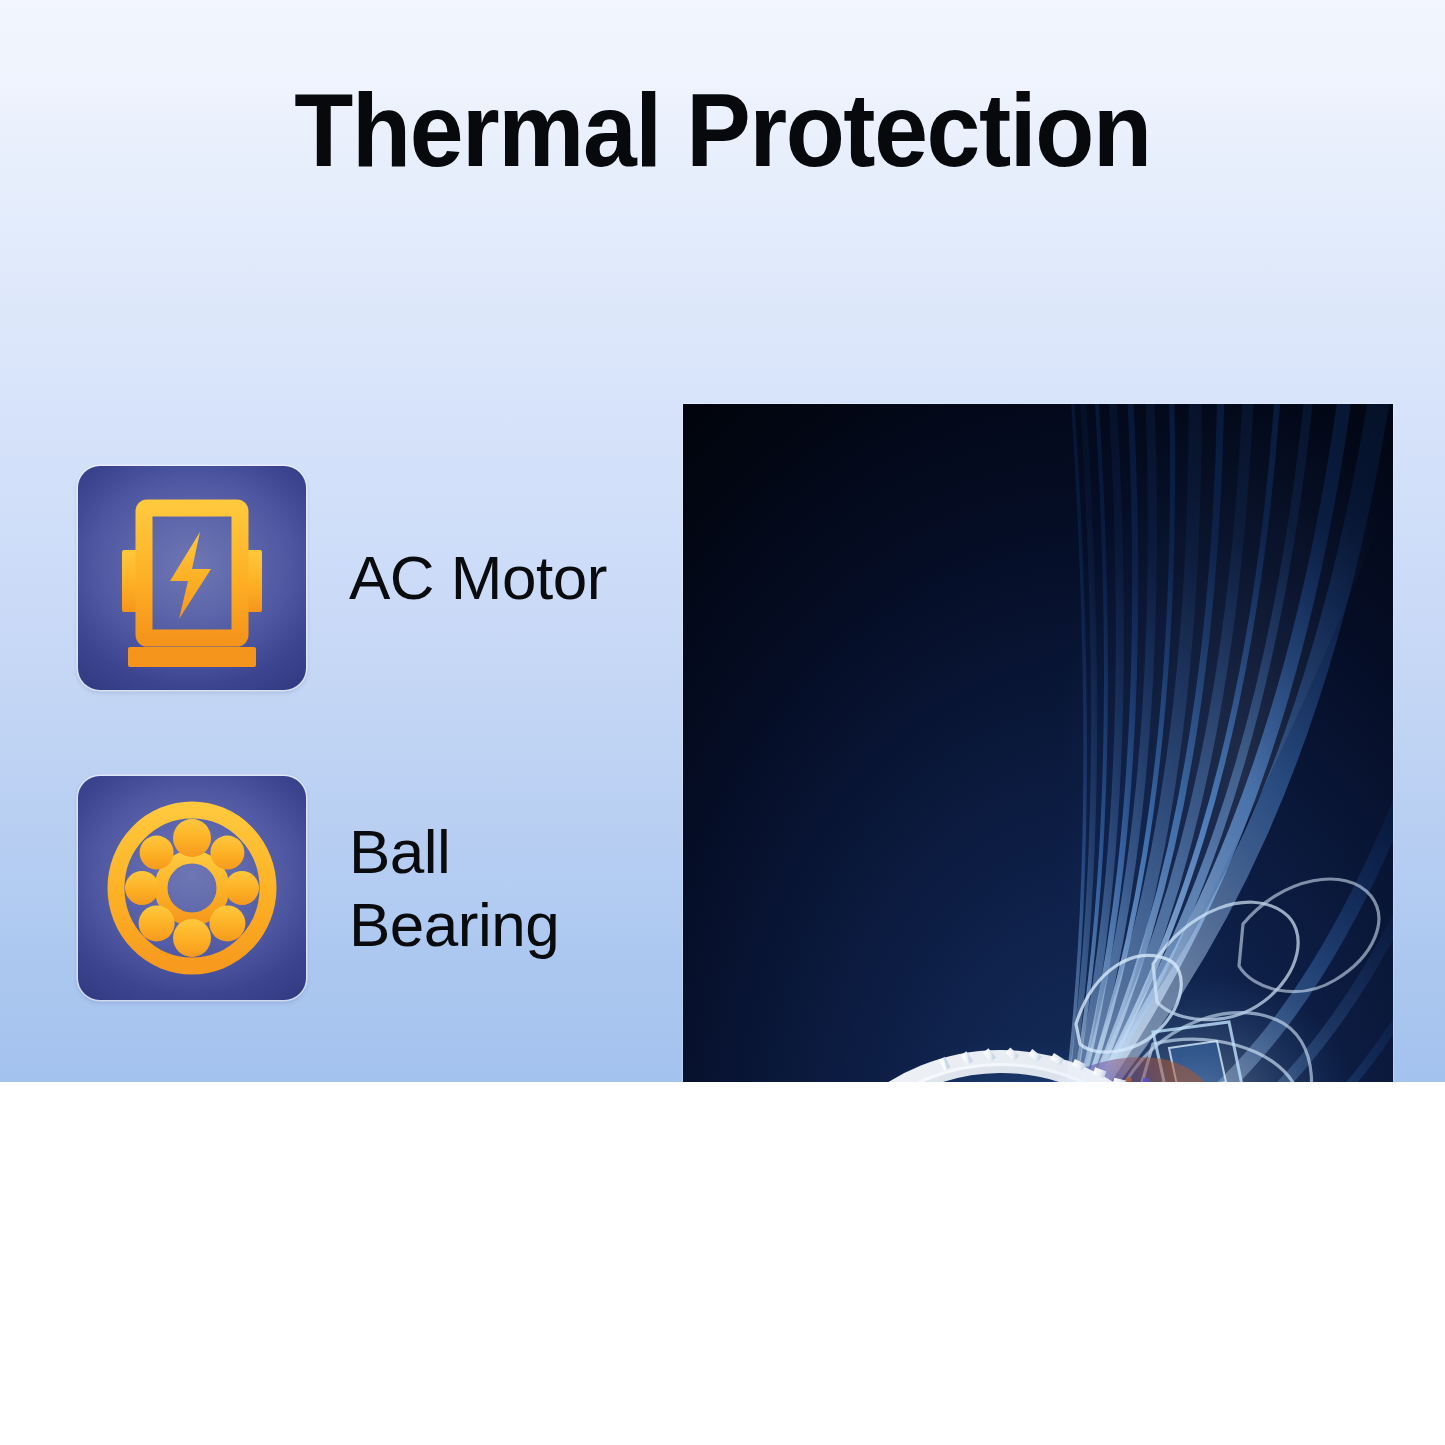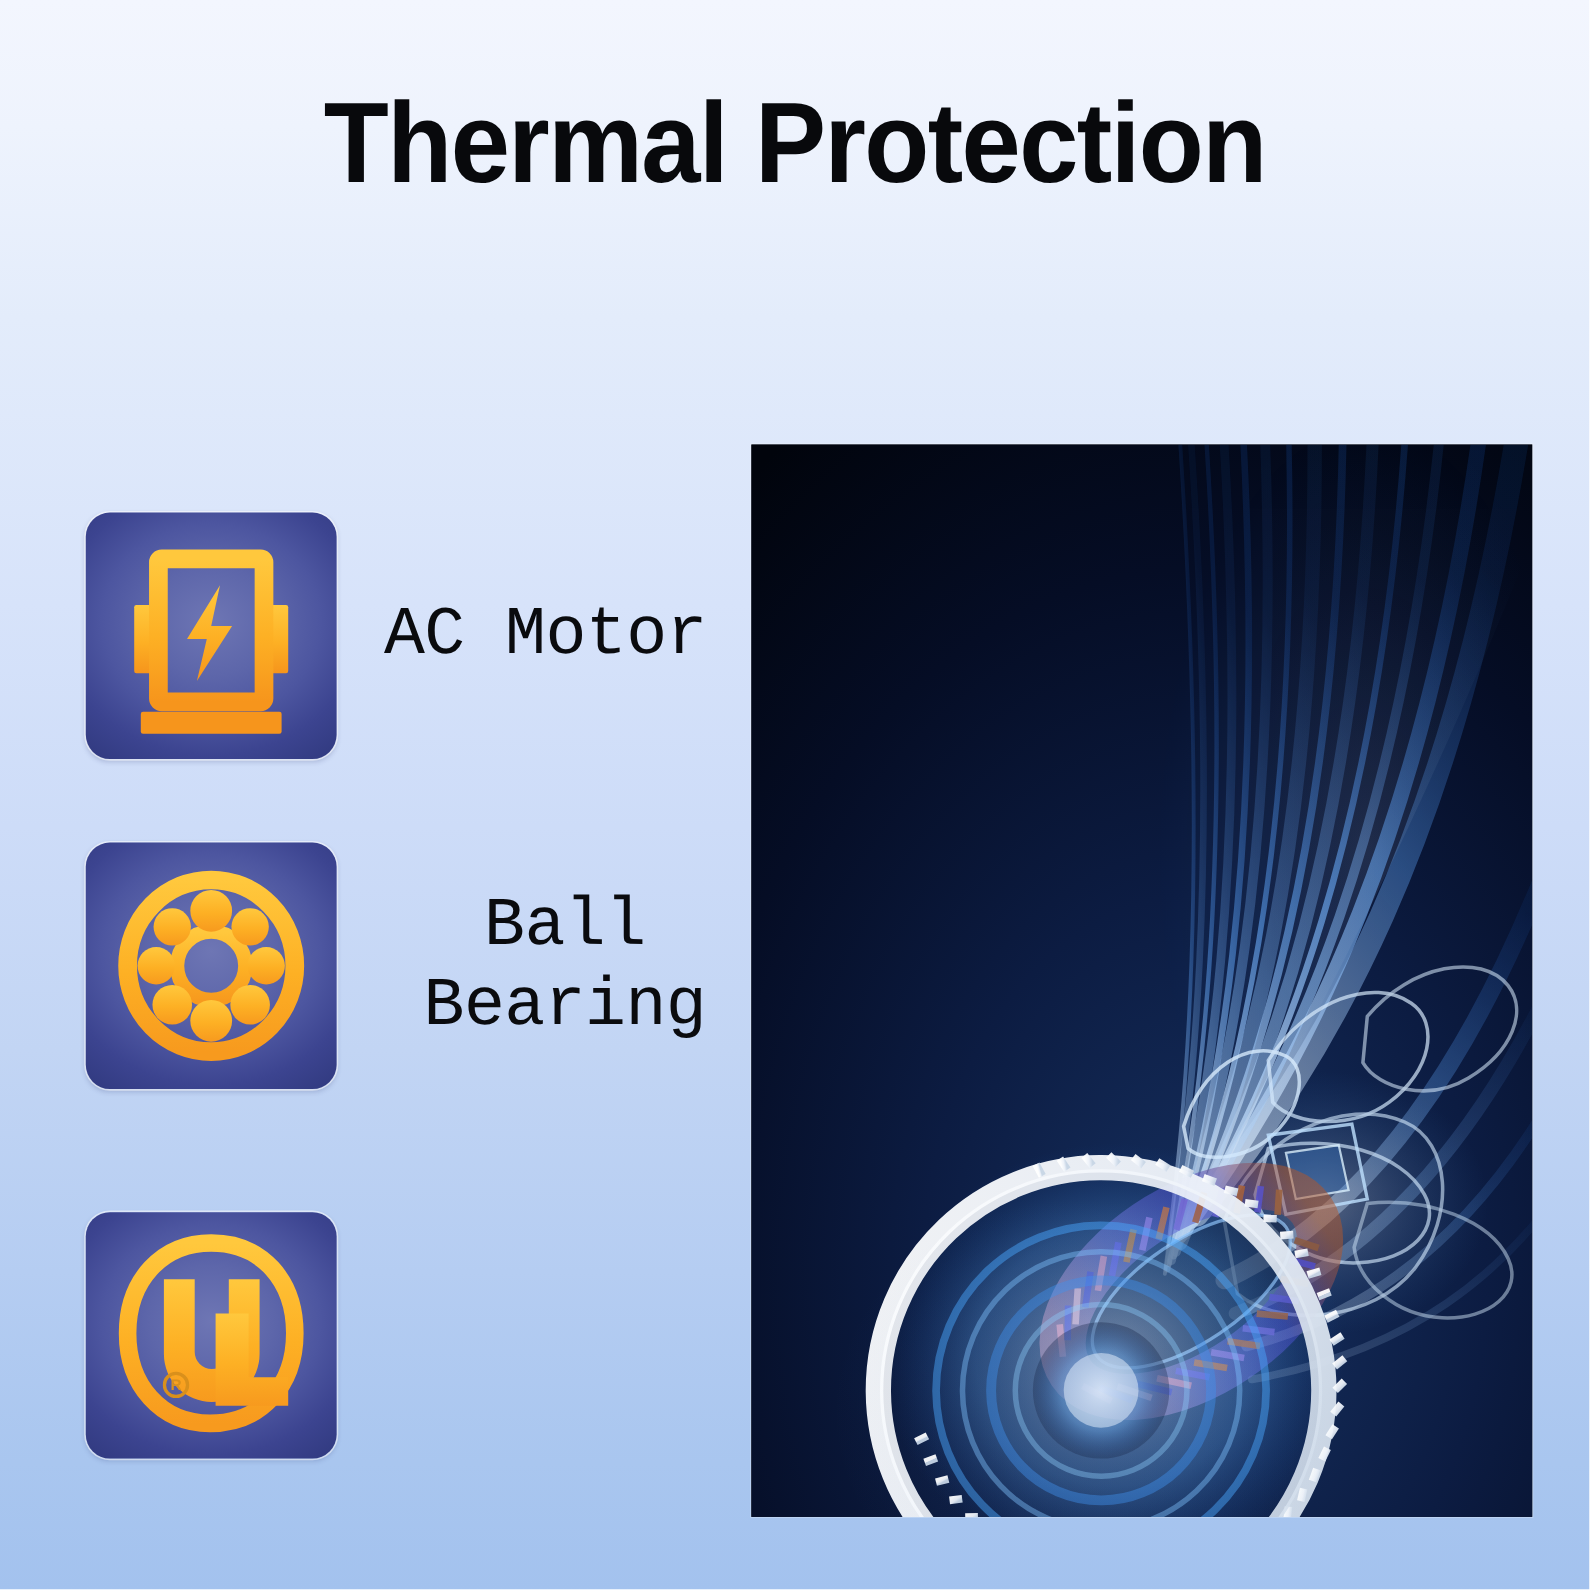--- a/index.html
+++ b/index.html
@@ -10,21 +10,21 @@
   body {
     width: 1445px;
     height: 1445px;
     font-family: "Liberation Sans", sans-serif;
     overflow: hidden;
   }
 
   #infographic {
     position: relative;
     width: 1445px;
-    height: 1445px;
+    height: 1082px;
     background: linear-gradient(180deg,
         #f3f6fe 0%,
         #eef3fd 8%,
         #e3ecfb 20%,
         #d7e3fa 38%,
         #cddcf8 52%,
         #c2d5f4 66%,
         #b5cdf2 80%,
         #a9c6ef 92%,
         #a3c2ee 100%);
@@ -57,21 +57,21 @@
     width: 600px;
   }
   .feature-row {
     position: absolute;
     left: 0;
     display: flex;
     align-items: center;
     width: 600px;
   }
   .feature-row.r0 { top: 0px; }
-  .feature-row.r1 { top: 300px; text-align: center; }
+  .feature-row.r1 { top: 310px; }
   .feature-row.r2 { top: 636px; }
 
   .feature-tile {
     position: relative;
     flex: 0 0 auto;
     width: 228px;
     height: 224px;
     border-radius: 22px;
     background:
       radial-gradient(ellipse 78% 70% at 50% 44%,
@@ -90,21 +90,21 @@
   .feature-tile svg { display: block; }
 
   .feature-label {
     flex: 1 1 auto;
     margin-left: 43px;
     font-size: 62px;
     line-height: 1.18;
     font-weight: 400;
     color: #0a0b0e;
     letter-spacing: -0.5px;
-    font-family: Liberation Mono, monospace;
+    font-family: Liberation Sans, sans-serif;
     white-space: pre-line;
   }
 
   
   #product-photo {
     position: absolute;
     left: 683px;
     top: 404px;
     width: 710px;
     height: 975px;

